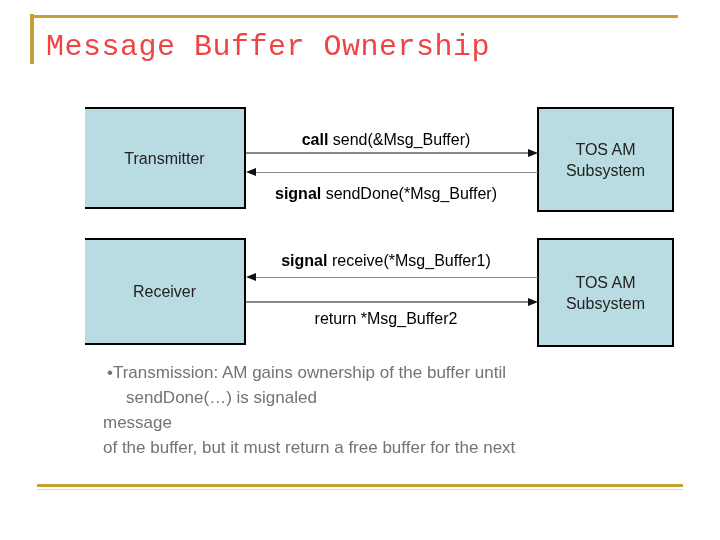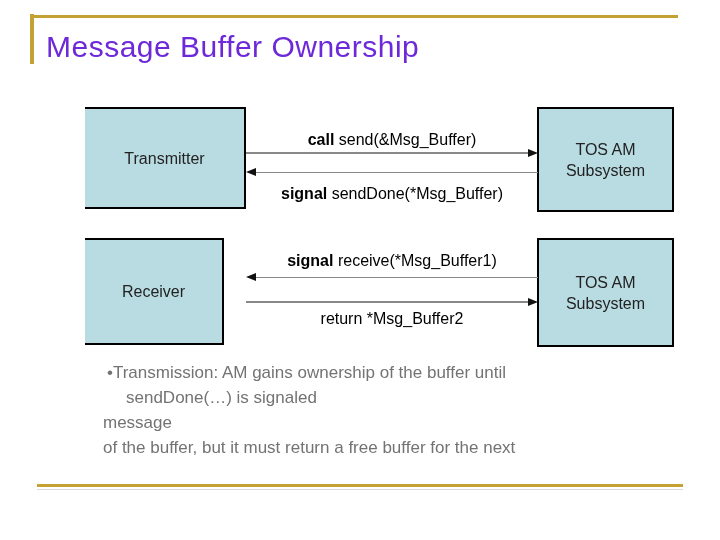--- a/index.html
+++ b/index.html
@@ -8,38 +8,38 @@
     overflow:hidden;font-family:"Liberation Sans",sans-serif;
   }
   
   .gold-h-top{position:absolute;left:30px;top:15px;width:648px;height:3px;background:#c3a233;}
   .gold-v-left{position:absolute;left:30px;top:14px;width:4px;height:50px;background:#c3a233;}
   .gold-h-bottom{position:absolute;left:37px;top:484px;width:646px;height:3px;background:#c3a233;}
   .thin-h-bottom{position:absolute;left:37px;top:489px;width:646px;height:1px;background:#d9d9d9;}
   
   .title{
     position:absolute;left:46px;top:30px;margin:0;
-    font-family:Liberation Sans, sans-serif;font-weight:400;
-    font-size:30px;color:#6d28d9;letter-spacing:0.5px;white-space:nowrap;
+    font-family:Liberation Mono, monospace;font-weight:400;
+    font-size:30px;color:#ef4444;letter-spacing:0.5px;white-space:nowrap;
   }
   
   .box{
     position:absolute;background:#b9dce3;box-sizing:border-box;
     display:flex;align-items:center;justify-content:center;text-align:center;
     font-size:16px;color:#222222;line-height:21px;
   }
   .box-open-left{border:2px solid #000;border-left:none;}
   .box-full{border:2px solid #000;}
   .box-transmitter{left:85px;top:107px;width:161px;height:102px;justify-content:center;}
   .box-tos-top{left:537px;top:107px;width:137px;height:105px;}
-  .box-receiver{left:85px;top:238px;width:139px;height:107px;}
+  .box-receiver{left:85px;top:238px;width:161px;height:107px;}
   .box-tos-bottom{left:537px;top:238px;width:137px;height:109px;}
   
   .msg-label{
-    position:absolute;left:246px;width:292px;text-align:center;
+    position:absolute;left:240px;width:292px;text-align:center;
     font-size:16px;color:#000;white-space:nowrap;
   }
   .msg-label b{font-weight:700;}
   
   .arrow{position:absolute;left:246px;width:292px;height:9px;}
   .arrow .line{position:absolute;top:3.5px;background:#888888;}
   .arrow.thick .line{height:2px;top:3px;}
   .arrow.thin .line{height:1.5px;}
   .arrow.dir-right .line{left:0;right:8px;}
   .arrow.dir-left .line{left:8px;right:0;}

